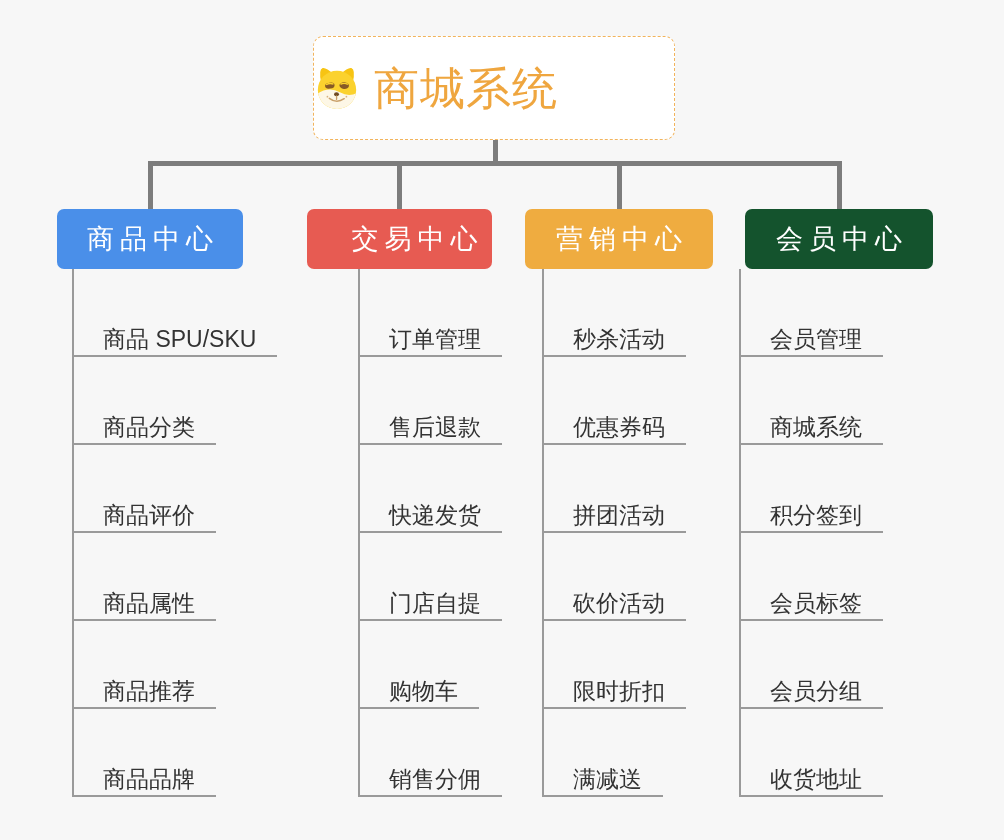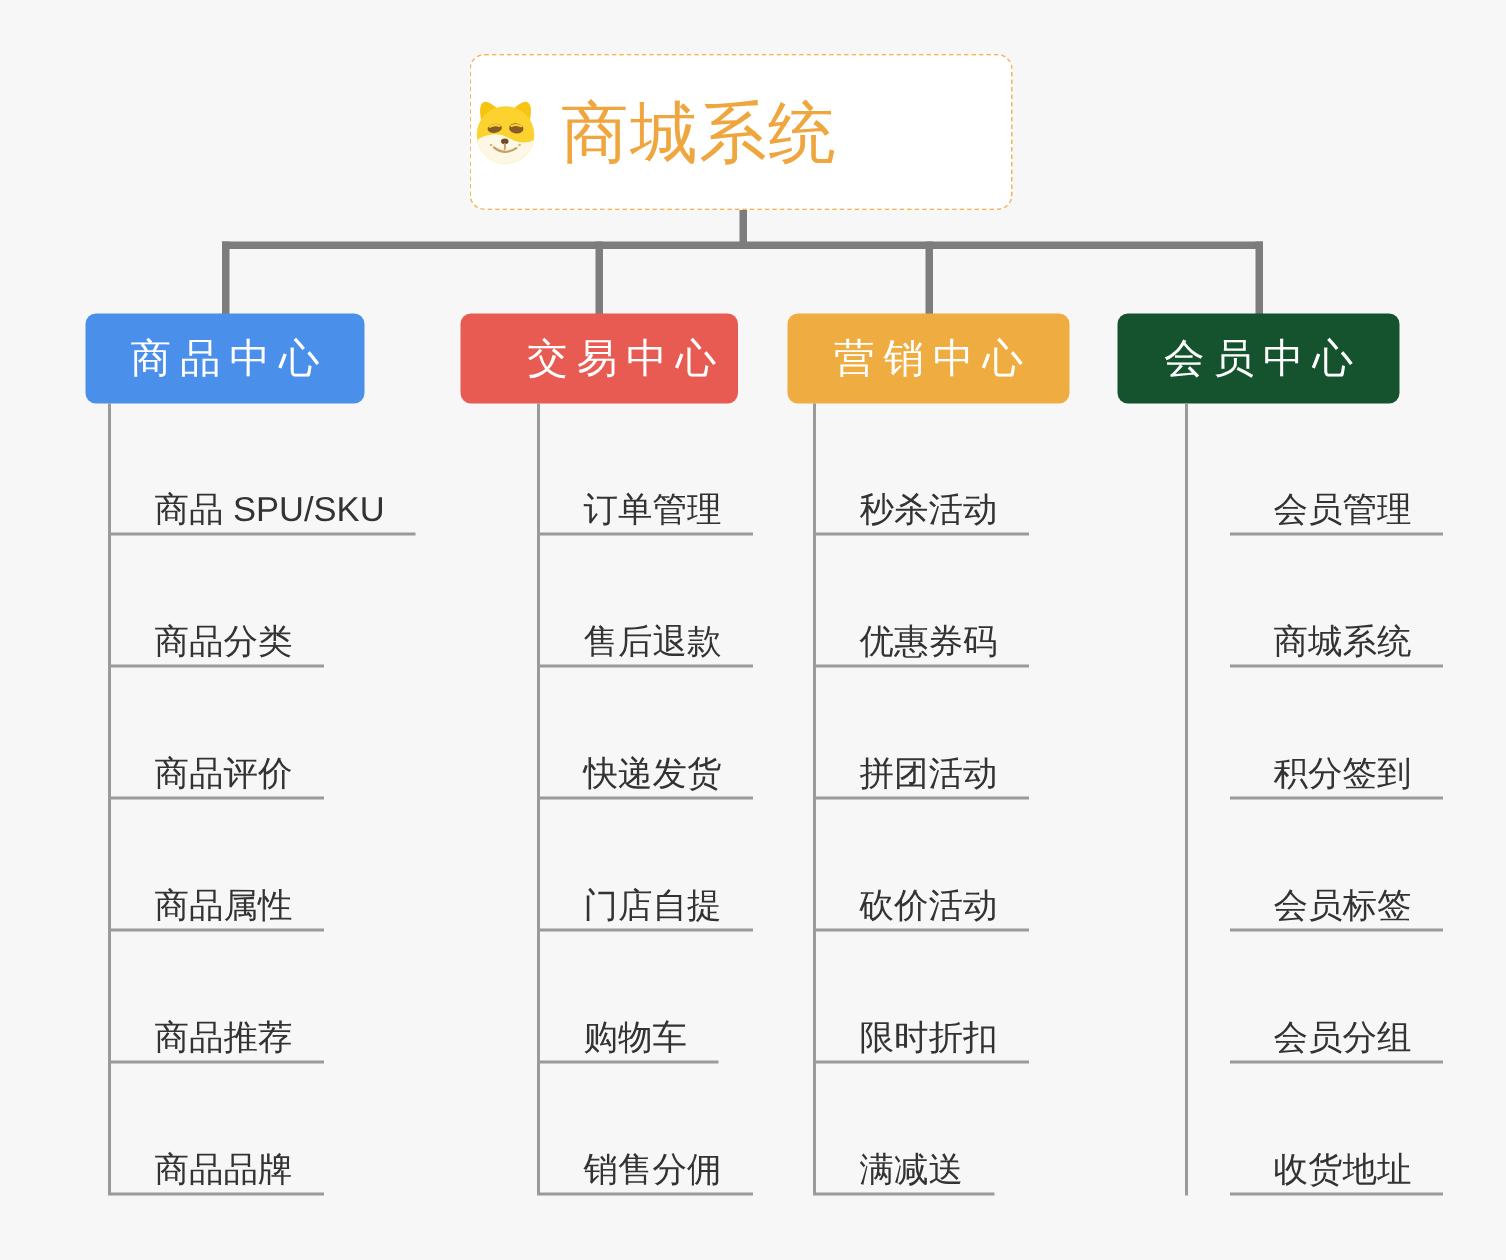--- a/index.html
+++ b/index.html
@@ -77,21 +77,21 @@
   .leaf-list {
     position: absolute;
     top: 269px;
     margin: 0; padding: 0;
     list-style: none;
     border-left: 2px solid var(--leaf-line, #9a9a9a);
   }
   #bl0 { left: 72px; }
   #bl1 { left: 322px; margin-left: 36px; }
   #bl2 { left: 542px; }
-  #bl3 { left: 790px; padding-left: 28px; }
+  #bl3 { left: 739px; }
   .leaf {
     height: 88px;
     display: flex;
     align-items: flex-end;
     cursor: pointer;
   }
   .leaf-label {
     display: inline-block;
     border-bottom: 2px solid var(--leaf-line, #9a9a9a);
     padding: 0 21px 4px 29px;

